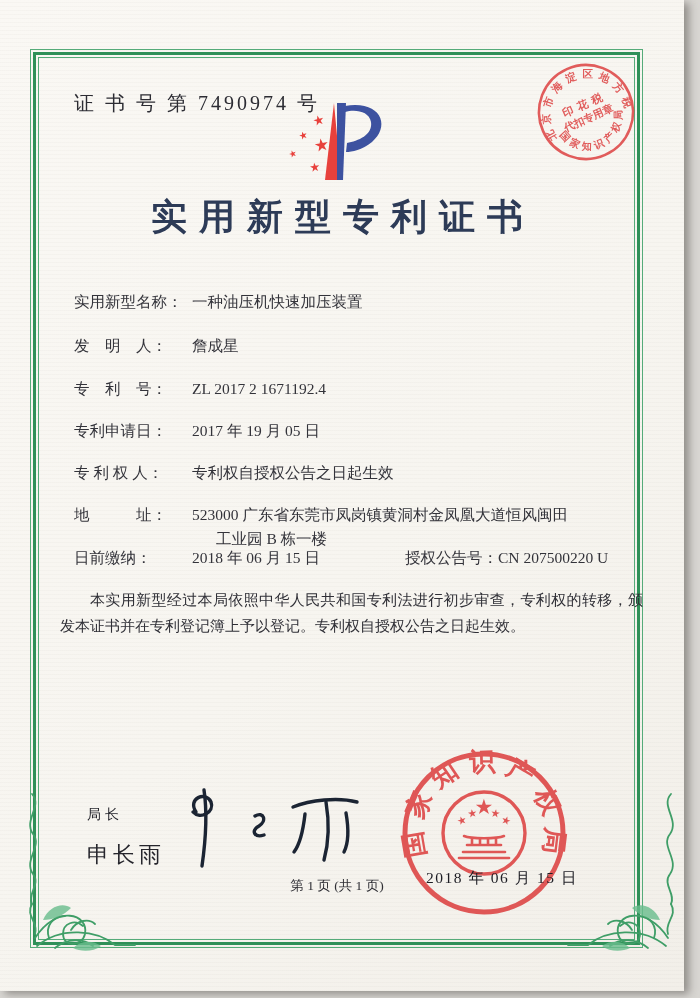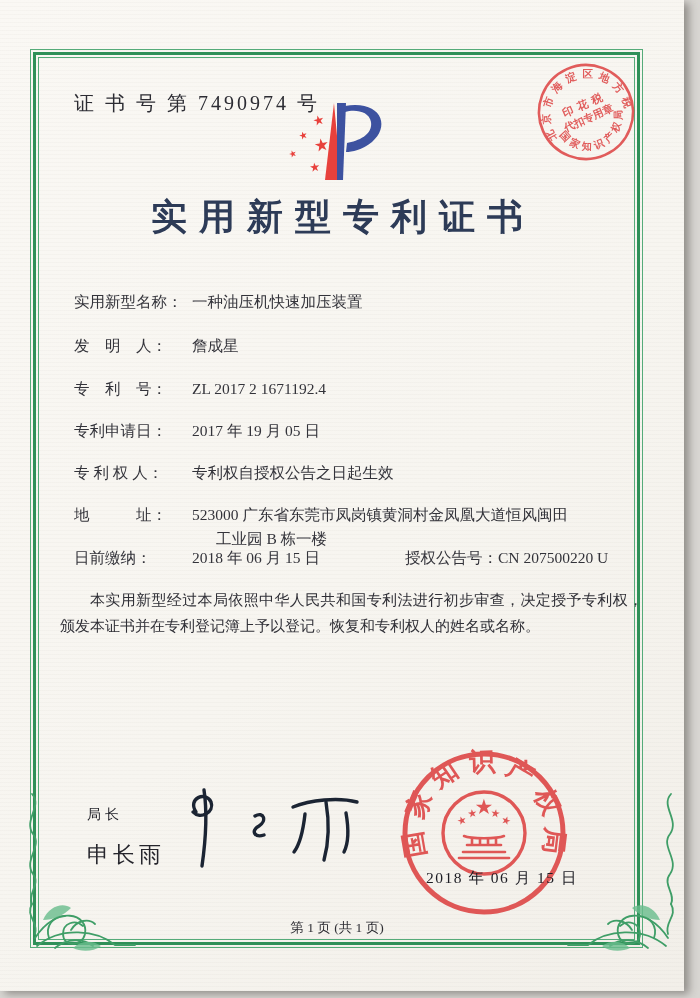--- a/index.html
+++ b/index.html
@@ -49,21 +49,21 @@
 
   .office-seal { position:absolute; left:399px; top:748px; width:170px; height:170px; opacity:.88; }
   .seal-date { position:absolute; left:426px; top:868px; font-size:15.5px; letter-spacing:1.5px; color:#1d1d24; z-index:6; }
 
   .tax-stamp { position:absolute; left:534px; top:60px; width:104px; height:104px; transform:rotate(-24deg); opacity:.85; }
 
   .flourish { position:absolute; width:125px; height:180px; top:788px; }
   .flourish.left { left:15px; }
   .flourish.right { left:563px; transform:scaleX(-1); }
 
-  .footer { position:absolute; left:31px; top:919px; width:612px; text-align:center; font-size:13.5px; color:#2e2e34; }
+  .footer { position:absolute; left:31px; top:877px; width:612px; text-align:center; font-size:13.5px; color:#2e2e34; }
 </style>
 </head>
 <body>
 
 <div class="paper">
   <div class="paper-texture"></div>
 
   <div class="frame1">
     <div class="frame2">
         <div class="frame3"></div>
@@ -127,21 +127,21 @@
     <div class="frow" style="top:529px">
       <span class="addr2">工业园 B 栋一楼</span>
     </div>
     <div class="frow" style="top:548px; width:560px">
       <span class="lbl">日前缴纳：</span><span>2018 年 06 月 15 日</span>
       <span class="grant-no"><span>授权公告号：</span><span>CN 207500220 U</span></span>
     </div>
   </div>
 
   <div class="paras">
-    <p>本实用新型经过本局依照中华人民共和国专利法进行初步审查，决定授予专利权，颁发本证书并在专利登记簿上予以登记。恢复和专利权人的姓名或名称。</p>
+    <p>本实用新型经过本局依照中华人民共和国专利法进行初步审查，专利权的转移，颁发本证书并在专利登记簿上予以登记。专利权自授权公告之日起生效。</p>
   </div>
 
   <div class="sig-title">局长</div>
   <div class="sig-name">申长雨</div>
 
   <svg class="signature-svg" viewBox="0 0 215 100">
     <g fill="none" stroke="#1b2433" stroke-width="3.4" stroke-linecap="round" stroke-linejoin="round">
       <path d="M38,32 C29,18 48,11 53,22 C57,32 42,40 35,32"></path>
       <path d="M46,10 C49,30 48,58 44,86"></path>
       <path d="M97,36 C106,31 109,41 101,46 C92,51 97,58 106,55"></path>

